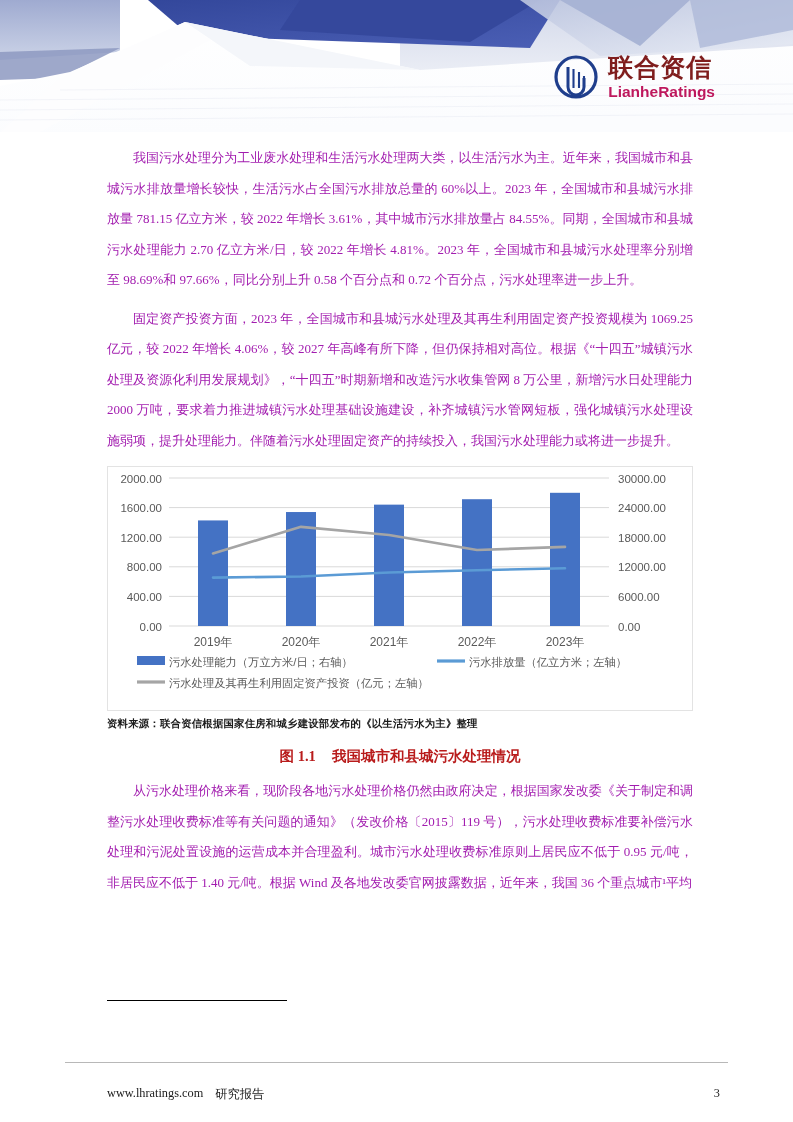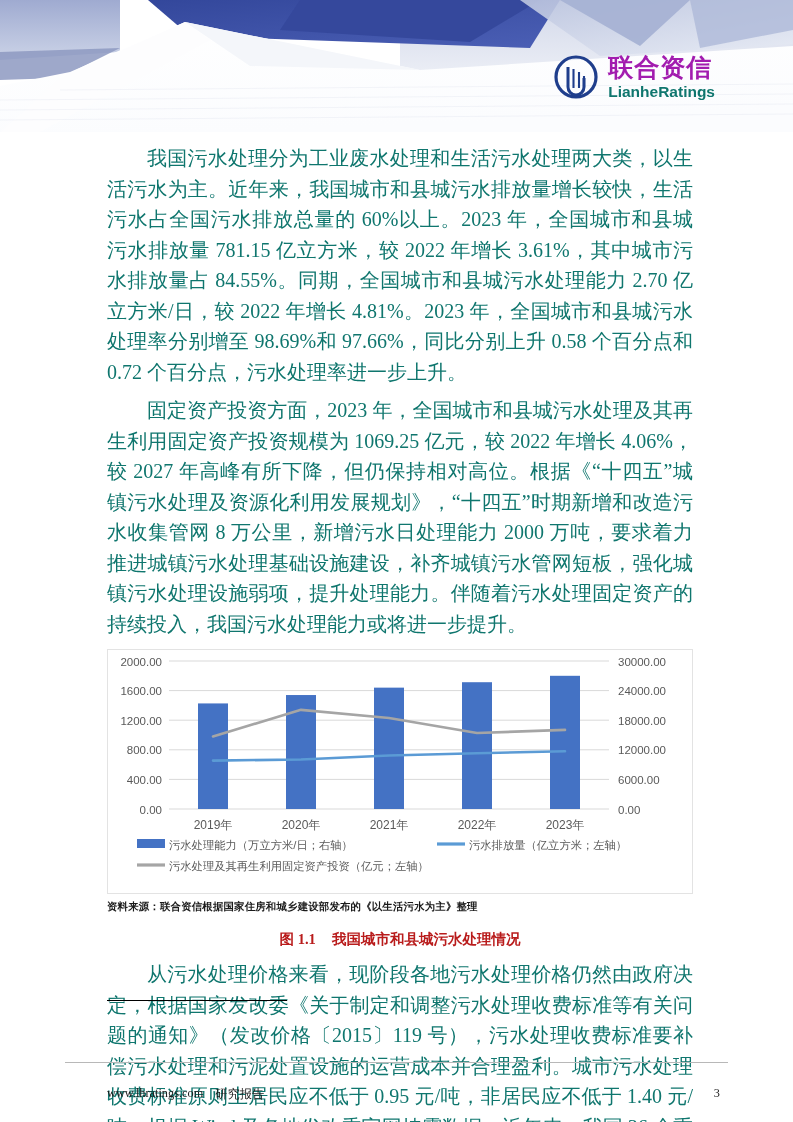--- a/index.html
+++ b/index.html
@@ -21,37 +21,37 @@
 
   
   .logo-block {
     position:absolute; right:78px; top:55px;
     display:flex; align-items:center; gap:10px;
   }
   .logo-mark { width:44px; height:44px; flex:0 0 44px; }
   .logo-text { display:flex; flex-direction:column; line-height:1; }
   .logo-cn {
     font-family:"Liberation Sans","DejaVu Sans",sans-serif;
-    font-size:25px; font-weight:bold; color:#a21caf; letter-spacing:1px;
+    font-size:25px; font-weight:bold; color:#7f1d1d; letter-spacing:1px;
   }
   .logo-en {
     font-family:"Liberation Sans","DejaVu Sans",sans-serif;
-    font-size:15.5px; font-weight:bold; color:#0f766e; margin-top:4px;
+    font-size:15.5px; font-weight:bold; color:#be185d; margin-top:4px;
     letter-spacing:0px;
   }
 
   
   .content {
     position:absolute; left:107px; top:143px; width:586px;
   }
   p.body-par {
     margin:0 0 8px 0;
-    font-size:20px;
+    font-size:13px;
     line-height:30.5px;
-    color:#0f766e;
+    color:#a21caf;
     text-align:justify;
     text-justify:inter-ideograph;
     text-indent:2em;
     font-family:"Liberation Serif","DejaVu Serif",serif;
   }
 
   
   .chart-wrap {
     position:relative;
     width:586px; height:245px;

